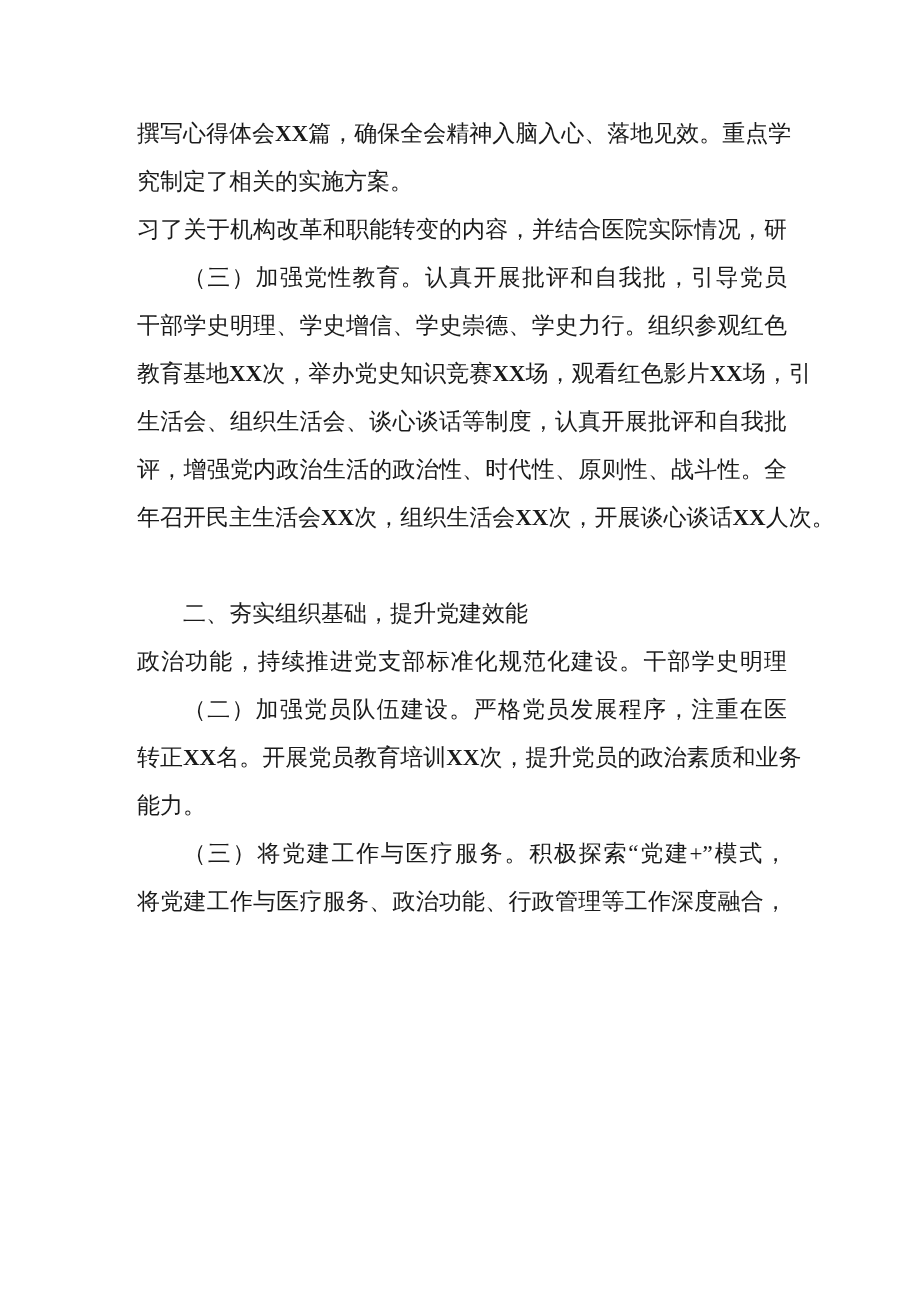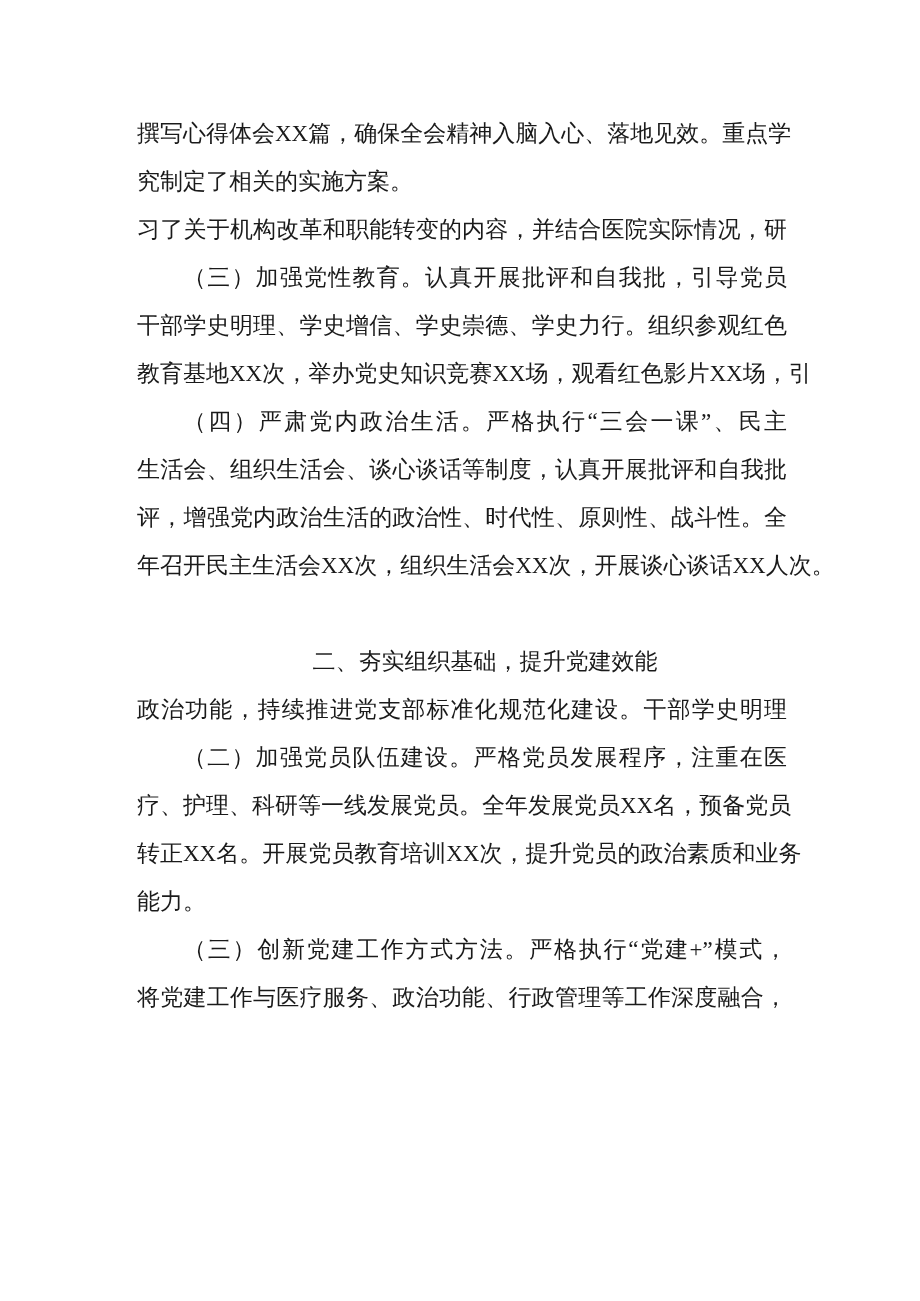--- a/index.html
+++ b/index.html
@@ -23,26 +23,26 @@
     height: 48px;
     line-height: 48px;
     font-size: 23px;
     white-space: nowrap;
     text-align: left;
   }
   .fill {
     text-align: justify;
     text-align-last: justify;
   }
-  .indent { padding-left: 46px; text-align: center; }
+  .indent { padding-left: 46px; }
   .blank-line { height: 48px; }
   .heading { font-size: 23px; }
   .xx {
     font-family: "Liberation Serif", "DejaVu Serif", serif;
-    font-weight: normal;
+    font-weight: bold;
   }
 </style>
 </head>
 <body>
 
 <div class="page">
   <div class="content">
 
     <div>
       <div class="line fill">撰写心得体会<span class="xx">XX</span>篇，确保全会精神入脑入心、落地见效。重点学</div>
@@ -50,42 +50,40 @@
       <div class="line fill">习了关于机构改革和职能转变的内容，并结合医院实际情况，研</div>
     </div>
 
     <div>
       <div class="line fill indent">（三）加强党性教育。认真开展批评和自我批，引导党员</div>
       <div class="line fill">干部学史明理、学史增信、学史崇德、学史力行。组织参观红色</div>
       <div class="line fill">教育基地<span class="xx">XX</span>次，举办党史知识竞赛<span class="xx">XX</span>场，观看红色影片<span class="xx">XX</span>场，引</div>
     </div>
 
     <div>
-      <div class="line fill indent">（四）严肃党内政治生活。严格执行“三会一课”、民主</div>
       <div class="line fill">生活会、组织生活会、谈心谈话等制度，认真开展批评和自我批</div>
       <div class="line fill">评，增强党内政治生活的政治性、时代性、原则性、战斗性。全</div>
       <div class="line">年召开民主生活会<span class="xx">XX</span>次，组织生活会<span class="xx">XX</span>次，开展谈心谈话<span class="xx">XX</span>人次。</div>
     </div>
 
     <div class="blank-line"></div>
 
     <div>
       <div class="line heading indent">二、夯实组织基础，提升党建效能</div>
     </div>
 
     <div>
       <div class="line fill">政治功能，持续推进党支部标准化规范化建设。干部学史明理</div>
     </div>
 
     <div>
       <div class="line fill indent">（二）加强党员队伍建设。严格党员发展程序，注重在医</div>
-      <div class="line fill">疗、护理、科研等一线发展党员。全年发展党员<span class="xx">XX</span>名，预备党员</div>
       <div class="line fill">转正<span class="xx">XX</span>名。开展党员教育培训<span class="xx">XX</span>次，提升党员的政治素质和业务</div>
       <div class="line">能力。</div>
     </div>
 
     <div>
-      <div class="line fill indent">（三）创新党建工作方式方法。严格执行“党建+”模式，</div>
+      <div class="line fill indent">（三）将党建工作与医疗服务。积极探索“党建+”模式，</div>
       <div class="line fill">将党建工作与医疗服务、政治功能、行政管理等工作深度融合，</div>
     </div>
 
   </div>
 </div>
 
 </body></html>

